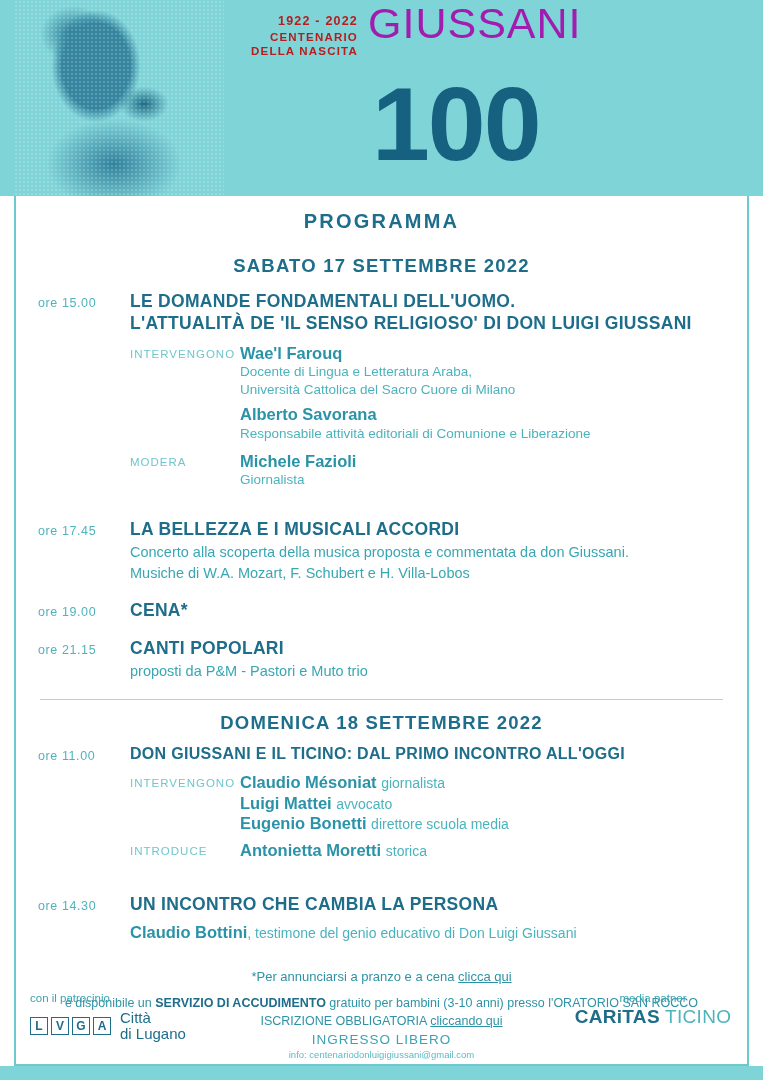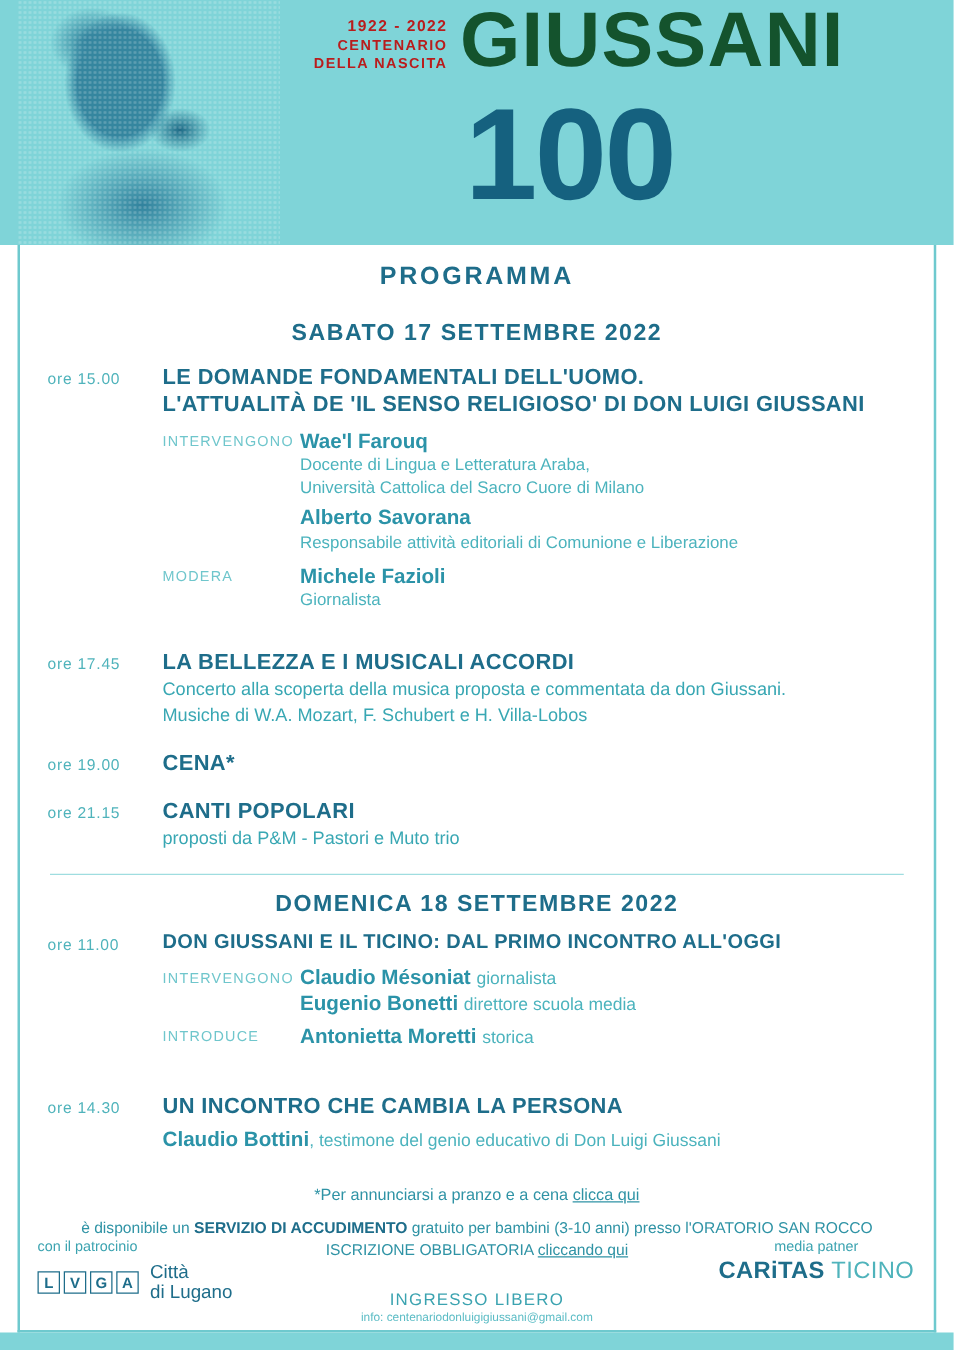--- a/index.html
+++ b/index.html
@@ -66,24 +66,24 @@
     letter-spacing: 1.2px;
     line-height: 1.25;
   }
   .centenario .yrs { font-size: 12.5px; }
   .centenario .l2, .centenario .l3 { font-size: 11.5px; }
 
   .giussani {
     position: absolute;
     left: 368px;
     top: 2px;
-    font-size: 62px;
-    font-weight: bold;
+    font-size: 43px;
+    font-weight: normal;
     letter-spacing: 1px;
-    color: #14532d;
+    color: #a21caf;
     line-height: 1;
   }
   .hundred {
     position: absolute;
     left: 372px;
     top: 72px;
     font-size: 104px;
     font-weight: bold;
     color: #15617f;
     line-height: 1;
@@ -366,20 +366,24 @@
 
       <div class="speakers">
         <div class="sp-row">
           <div class="sp-label">INTERVENGONO</div>
           <div class="sp-body">
             <div class="sp-name">
               <span>Claudio Mésoniat</span>
               <span class="role">giornalista</span>
             </div>
             <div class="sp-name">
+              <span>Luigi Mattei</span>
+              <span class="role">avvocato</span>
+            </div>
+            <div class="sp-name">
               <span>Eugenio Bonetti</span>
               <span class="role">direttore scuola media</span>
             </div>
           </div>
         </div>
 
         <div class="sp-row" style="margin-top:6px;">
           <div class="sp-label">INTRODUCE</div>
           <div class="sp-body">
             <div class="sp-name">

